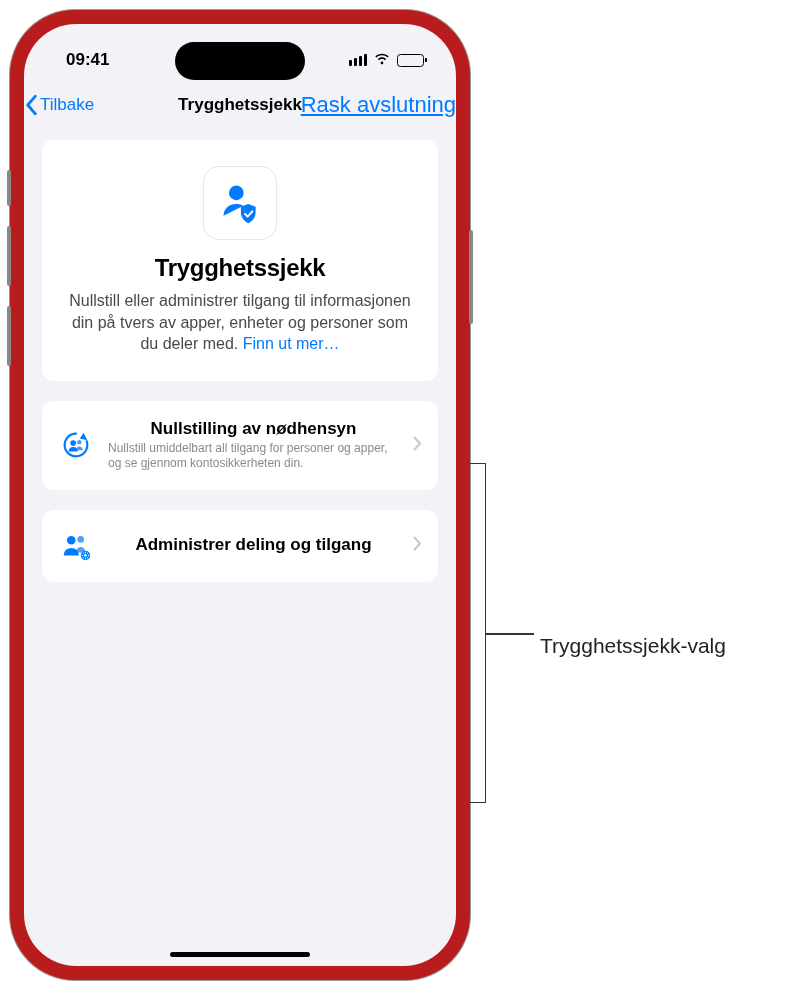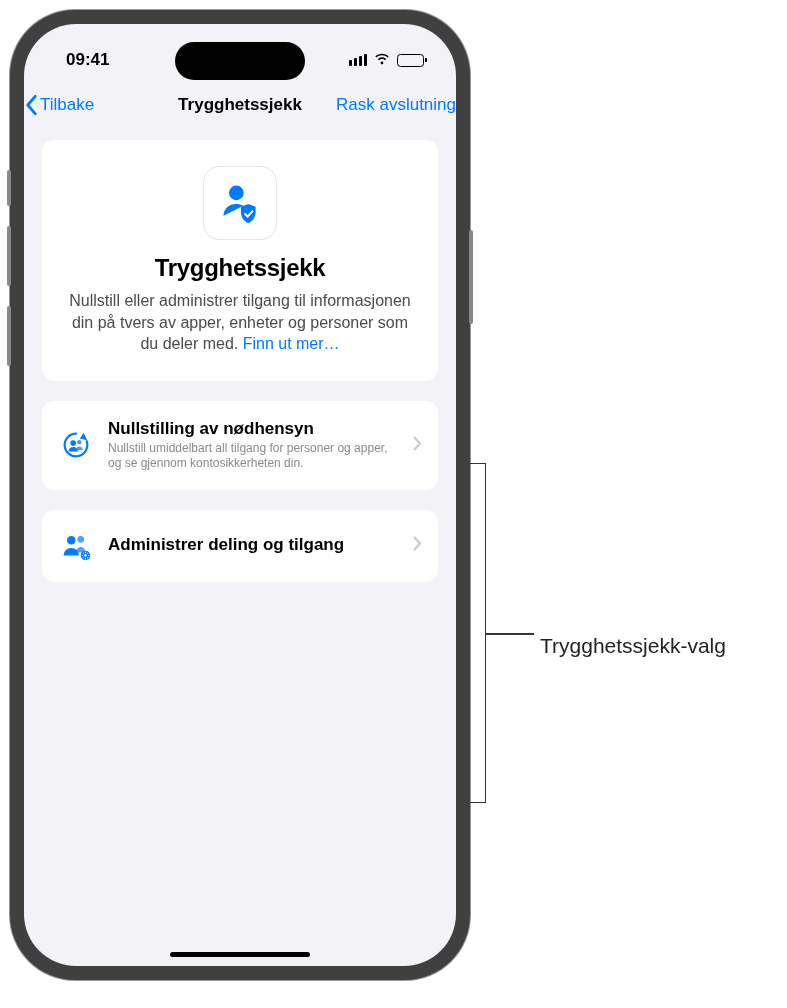--- a/index.html
+++ b/index.html
@@ -6,21 +6,21 @@
     body {
       font-family: -apple-system, BlinkMacSystemFont, "Segoe UI", Helvetica, Arial, sans-serif;
       background: #fff;
       display: flex;
       align-items: flex-start;
       padding: 10px;
     }
     .phone-frame {
       width: 460px;
       height: 970px;
-      background: #404040;
+      background: #b91c1c;
       border-radius: 65px;
       padding: 14px;
       position: relative;
       box-shadow: 0 0 0 1px #999;
     }
     .phone-screen {
       width: 100%;
       height: 100%;
       background: #f2f2f7;
       border-radius: 52px;
@@ -79,21 +79,21 @@
     .nav-bar {
       height: 46px;
       display: flex;
       align-items: center;
       justify-content: space-between;
       padding: 0 0;
     }
     .nav-back { display: flex; align-items: center; color: #007aff; font-size: 17px; gap: 2px; }
     .nav-back svg { width: 14px; height: 22px; }
     .nav-title { font-size: 17px; font-weight: 600; color: #000; position:absolute; left:50%; transform:translateX(-50%); }
-    .nav-action { color: #007aff; font-size: 17px; }
+    .nav-action { color: #007aff; font-size: 22px; text-decoration: underline; }
     .content { padding: 12px 18px; }
     .card {
       background: #fff;
       border-radius: 12px;
       padding: 20px 18px;
       margin-bottom: 20px;
     }
     .hero-card { text-align: center; padding: 26px 22px; }
     .hero-icon {
       width: 74px; height: 74px;
@@ -111,21 +111,21 @@
     .hero-link { color: #007aff; }
     .option-card {
       display: flex;
       align-items: center;
       gap: 14px;
       padding: 18px 16px;
     }
     .option-icon { width: 36px; height: 36px; flex-shrink: 0; display:flex;align-items:center;justify-content:center; }
     .option-icon svg { width: 34px; height: 34px; }
     .option-text { flex: 1; }
-    .option-title { font-size: 17px; font-weight: 600; color: #000; margin-bottom: 2px; }
+    .option-title { font-size: 17px; font-weight: 600; color: #000; margin-bottom: 2px; text-align: center; }
     .option-desc { font-size: 12px; color: #8a8a8e; line-height: 1.3; }
     .chevron { color: #c7c7cc; }
     .chevron svg { width: 9px; height: 15px; }
     .home-indicator {
       position: absolute;
       bottom: 9px;
       left: 50%;
       transform: translateX(-50%);
       width: 140px;
       height: 5px;

